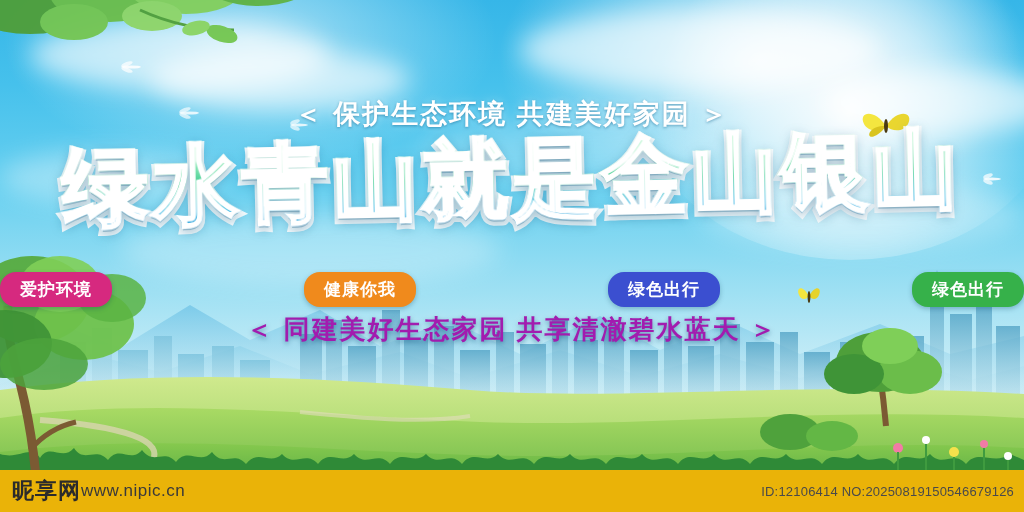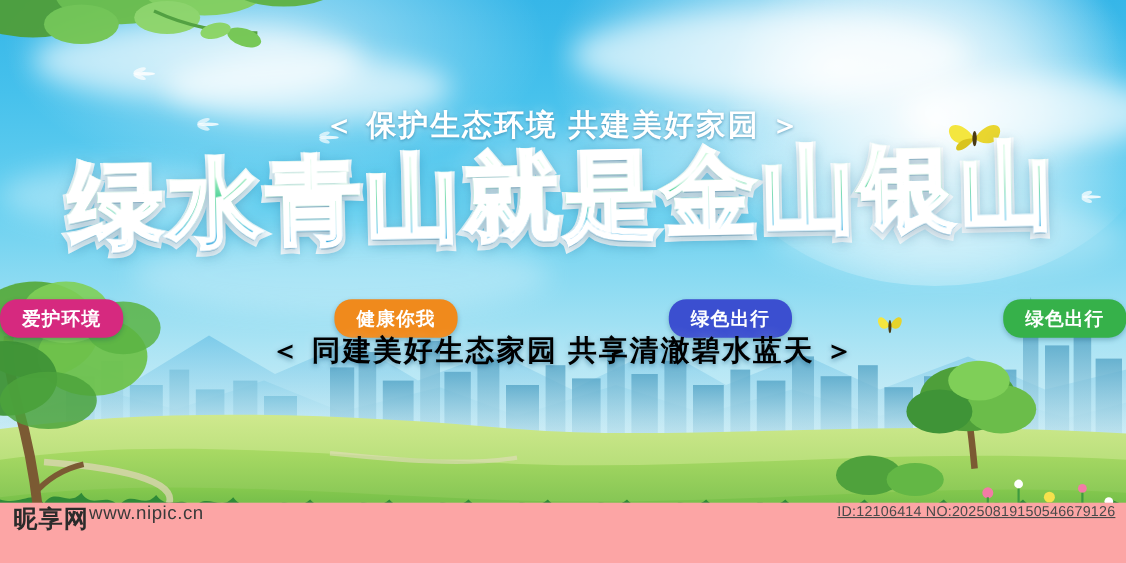--- a/index.html
+++ b/index.html
@@ -64,38 +64,37 @@
   }
   .tags{
     position:absolute;left:0;top:272px;width:1024px;
     display:flex;justify-content:space-between;gap:1px;
   }
   .tag{
     padding:6px 20px;border-radius:16px;color:#fff;font-size:17px;font-weight:bold;
     letter-spacing:1px;box-shadow:0 2px 5px rgba(0,60,90,.28);white-space:nowrap;
   }
   .subline{
-    position:absolute;left:0;top:301px;width:1024px;text-align:center;
-    font-size:26px;letter-spacing:2px;color:#000000;font-weight:bold;
+    position:absolute;left:0;top:312px;width:1024px;text-align:center;
+    font-size:26px;letter-spacing:2px;color:#a21caf;font-weight:bold;
     text-shadow:0 2px 5px rgba(10,80,120,.55), 0 0 12px rgba(255,255,255,.3);
   }
   
   .footer{
-    position:absolute;left:0;bottom:0;width:1024px;height:55px;background:#fca5a5;
-    display:flex;align-items:flex-start;
+    position:absolute;left:0;bottom:0;width:1024px;height:42px;background:#eab308;
+    display:flex;align-items:center;
   }
   .logo-cn{
     margin-left:12px;font-size:22px;font-weight:bold;color:#2b2b2b;letter-spacing:1px;
     font-family:"DejaVu Sans","Liberation Sans",sans-serif;
   }
   .logo-url{font-size:17px;color:#3a3a3a;letter-spacing:.5px;}
   .footer-id{
     margin-left:auto;margin-right:10px;font-size:13px;color:#4a4a4a;letter-spacing:.2px;
     font-family:"Liberation Sans",sans-serif;
-    text-decoration:underline;
   }
   .insect{position:absolute;}
 </style>
 </head>
 <body>
 
 <div id="poster">
 
   <div class="sky"></div>
   <div class="sunglow"></div>

